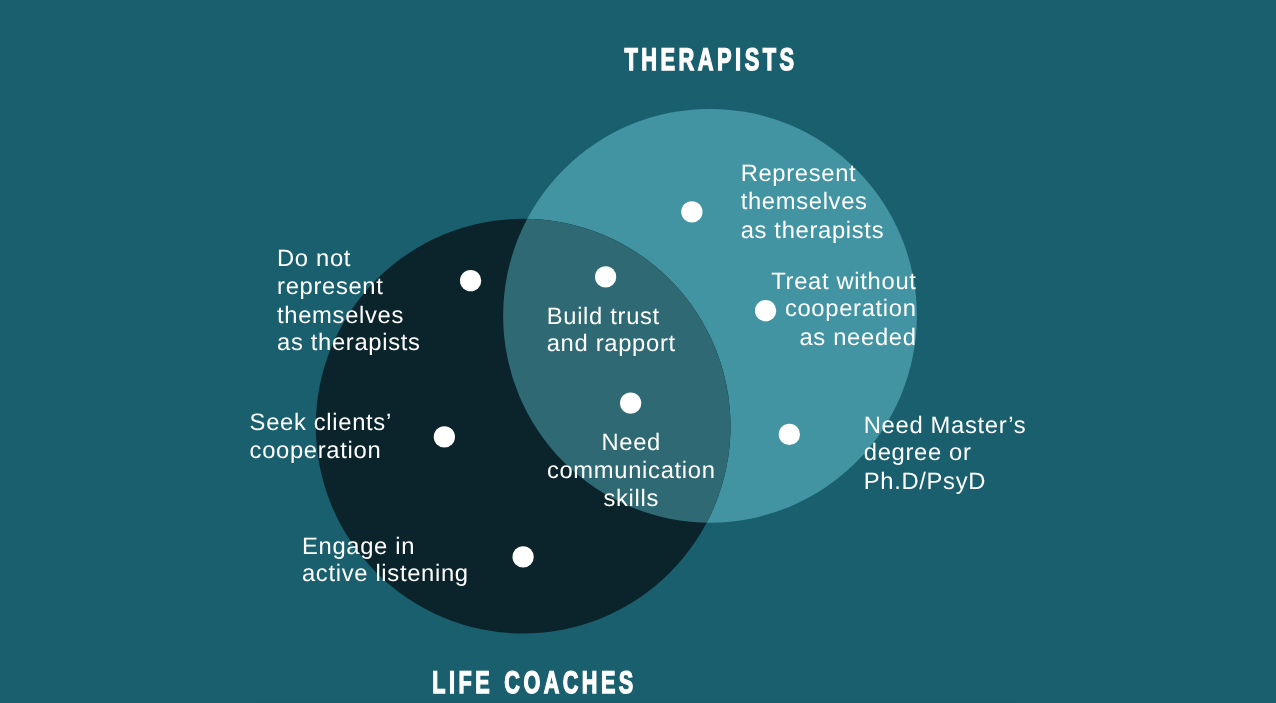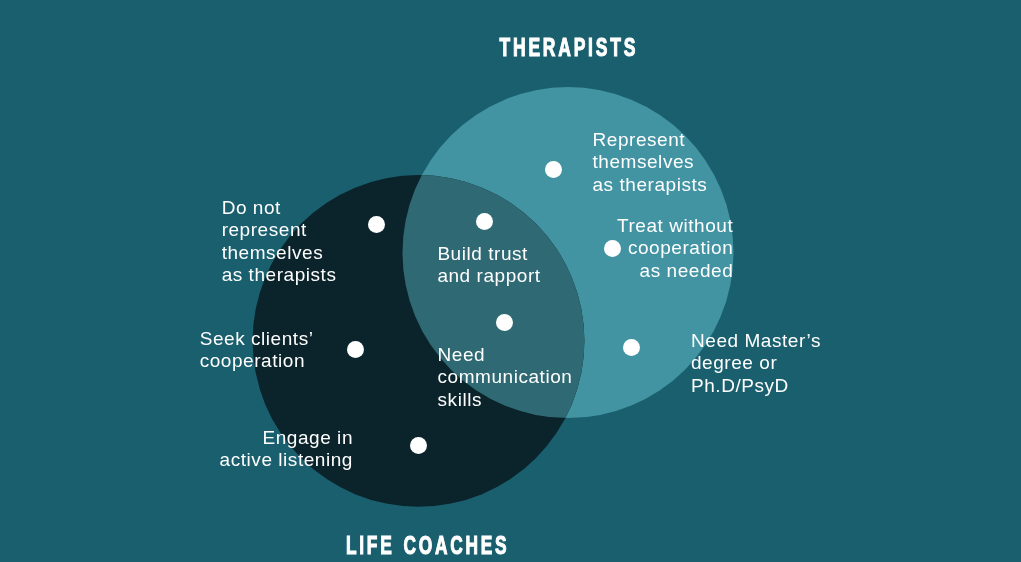--- a/index.html
+++ b/index.html
@@ -21,23 +21,23 @@
   <circle cx="418.5" cy="340.9" r="165.9" fill="#2f6973" clip-path="url(#c1)"></circle>
   <text x="499.5" y="55.9" textLength="138.6" lengthAdjust="spacingAndGlyphs" font-weight="bold" font-size="25" letter-spacing="4" fill="#ffffff" stroke="#ffffff" stroke-width="1.1">THERAPISTS</text>
   <text x="345.9" y="554.4" textLength="163.5" lengthAdjust="spacingAndGlyphs" font-weight="bold" font-size="25" letter-spacing="4" word-spacing="2" fill="#ffffff" stroke="#ffffff" stroke-width="1.1">LIFE COACHES</text>
 </svg>
 
 <div class="label" id="lb-a" style="left:592.5px;top:129px;text-align:left">Represent<br>themselves<br>as therapists</div>
 <div class="label" id="lb-b" style="left:617px;top:215px;text-align:right">Treat without<br>cooperation<br>as needed</div>
 <div class="label" id="lb-c" style="left:691px;top:330px;text-align:left">Need Master’s<br>degree or<br>Ph.D/PsyD</div>
 <div class="label" id="lb-d" style="right:684.5px;top:197px;text-align:left">Do not<br>represent<br>themselves<br>as therapists</div>
 <div class="label" id="lb-e" style="right:707.5px;top:328px;text-align:left">Seek clients’<br>cooperation</div>
-<div class="label" id="lb-f" style="right:668px;top:427px;text-align:right">Engage in<br>active listening</div>
+<div class="label" id="lb-f" style="right:646px;top:427px;">Engage in<br>active listening</div>
 <div class="label" id="lb-g" style="left:489px;top:243px;text-align:left;transform:translateX(-50%)">Build trust<br>and rapport</div>
-<div class="label" id="lb-h" style="left:505px;top:344px;text-align:left;transform:translateX(-50%)">Need<br>communication<br>skills</div>
+<div class="label" id="lb-h" style="left:505px;top:344px;text-align:center;transform:translateX(-50%)">Need<br>communication<br>skills</div>
 
 <div class="dot" style="left:545.3px;top:160.8px"></div>
 <div class="dot" style="left:603.6px;top:239.9px"></div>
 <div class="dot" style="left:622.8px;top:339.3px"></div>
 <div class="dot" style="left:367.8px;top:216.4px"></div>
 <div class="dot" style="left:347.4px;top:341.4px"></div>
 <div class="dot" style="left:410.1px;top:436.6px"></div>
 <div class="dot" style="left:476.1px;top:213px"></div>
 <div class="dot" style="left:496.1px;top:313.5px"></div>
 

